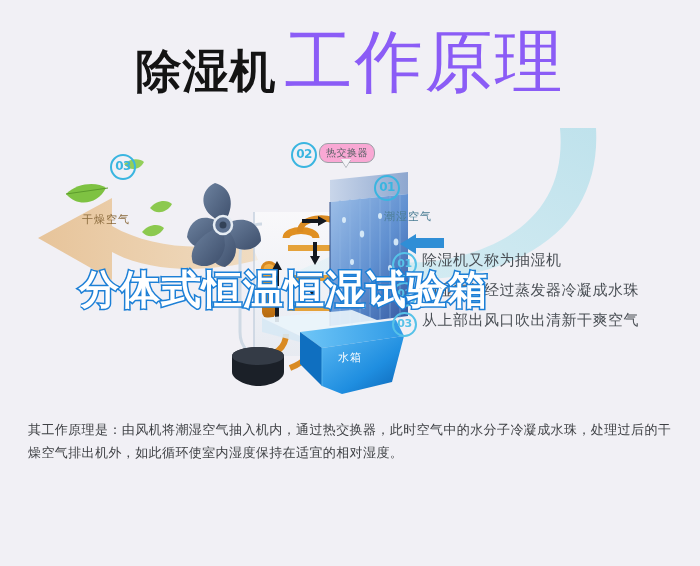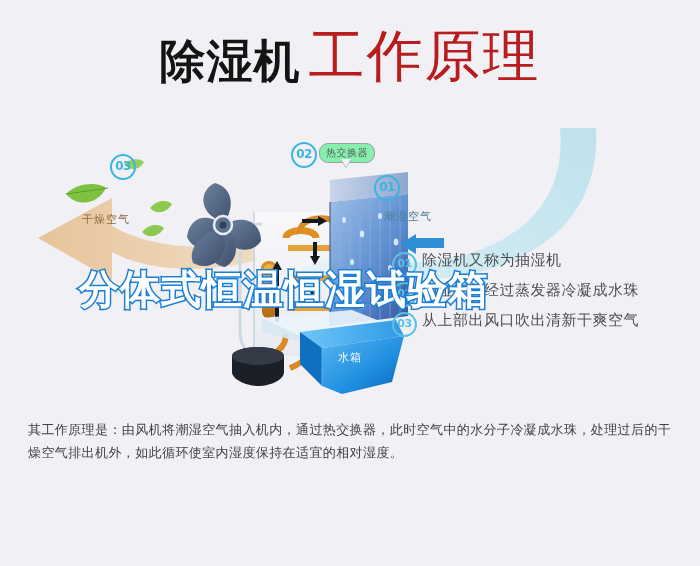--- a/index.html
+++ b/index.html
@@ -17,21 +17,21 @@
     position:absolute;left:0;top:28px;width:700px;
     text-align:center;white-space:nowrap;
     line-height:1;
   }
   .title-a{
     font-size:46px;font-weight:bold;color:#141414;
     letter-spacing:1px;vertical-align:-2px;
     font-family:Liberation Sans, sans-serif;
   }
   .title-b{
-    font-size:56px;font-weight:500;color:#b91c1c;
+    font-size:68px;font-weight:500;color:#8b5cf6;
     letter-spacing:2px;margin-left:8px;
     font-family:"DejaVu Sans","Liberation Sans",sans-serif;
   }
 
   
   .stage{position:absolute;left:0;top:120px;width:700px;height:285px;}
   .stage svg{position:absolute;left:0;top:0;}
 
   
   .numcirc{
@@ -41,21 +41,21 @@
     letter-spacing:-0.5px;background:transparent;
   }
   .diaglabel{
     position:absolute;font-size:11px;white-space:nowrap;letter-spacing:1px;
   }
   .lbl-dry{color:#8a6a3c;}
   .lbl-wet{color:#4a7c93;}
   .lbl-tank{color:#ffffff;font-size:11px;letter-spacing:1px;}
   .callout{
     position:absolute;border:1.5px solid #9aa0a6;border-radius:9px;
-    background:#86efac;color:#5a6066;font-size:10px;
+    background:#f9a8d4;color:#5a6066;font-size:10px;
     padding:2px 6px;white-space:nowrap;letter-spacing:0.5px;
   }
   .callout-tail{
     position:absolute;width:0;height:0;
     border-left:5px solid transparent;border-right:5px solid transparent;
     border-top:8px solid #f4f3f7;
     filter:drop-shadow(0 1px 0 #9aa0a6);
   }
 
   

